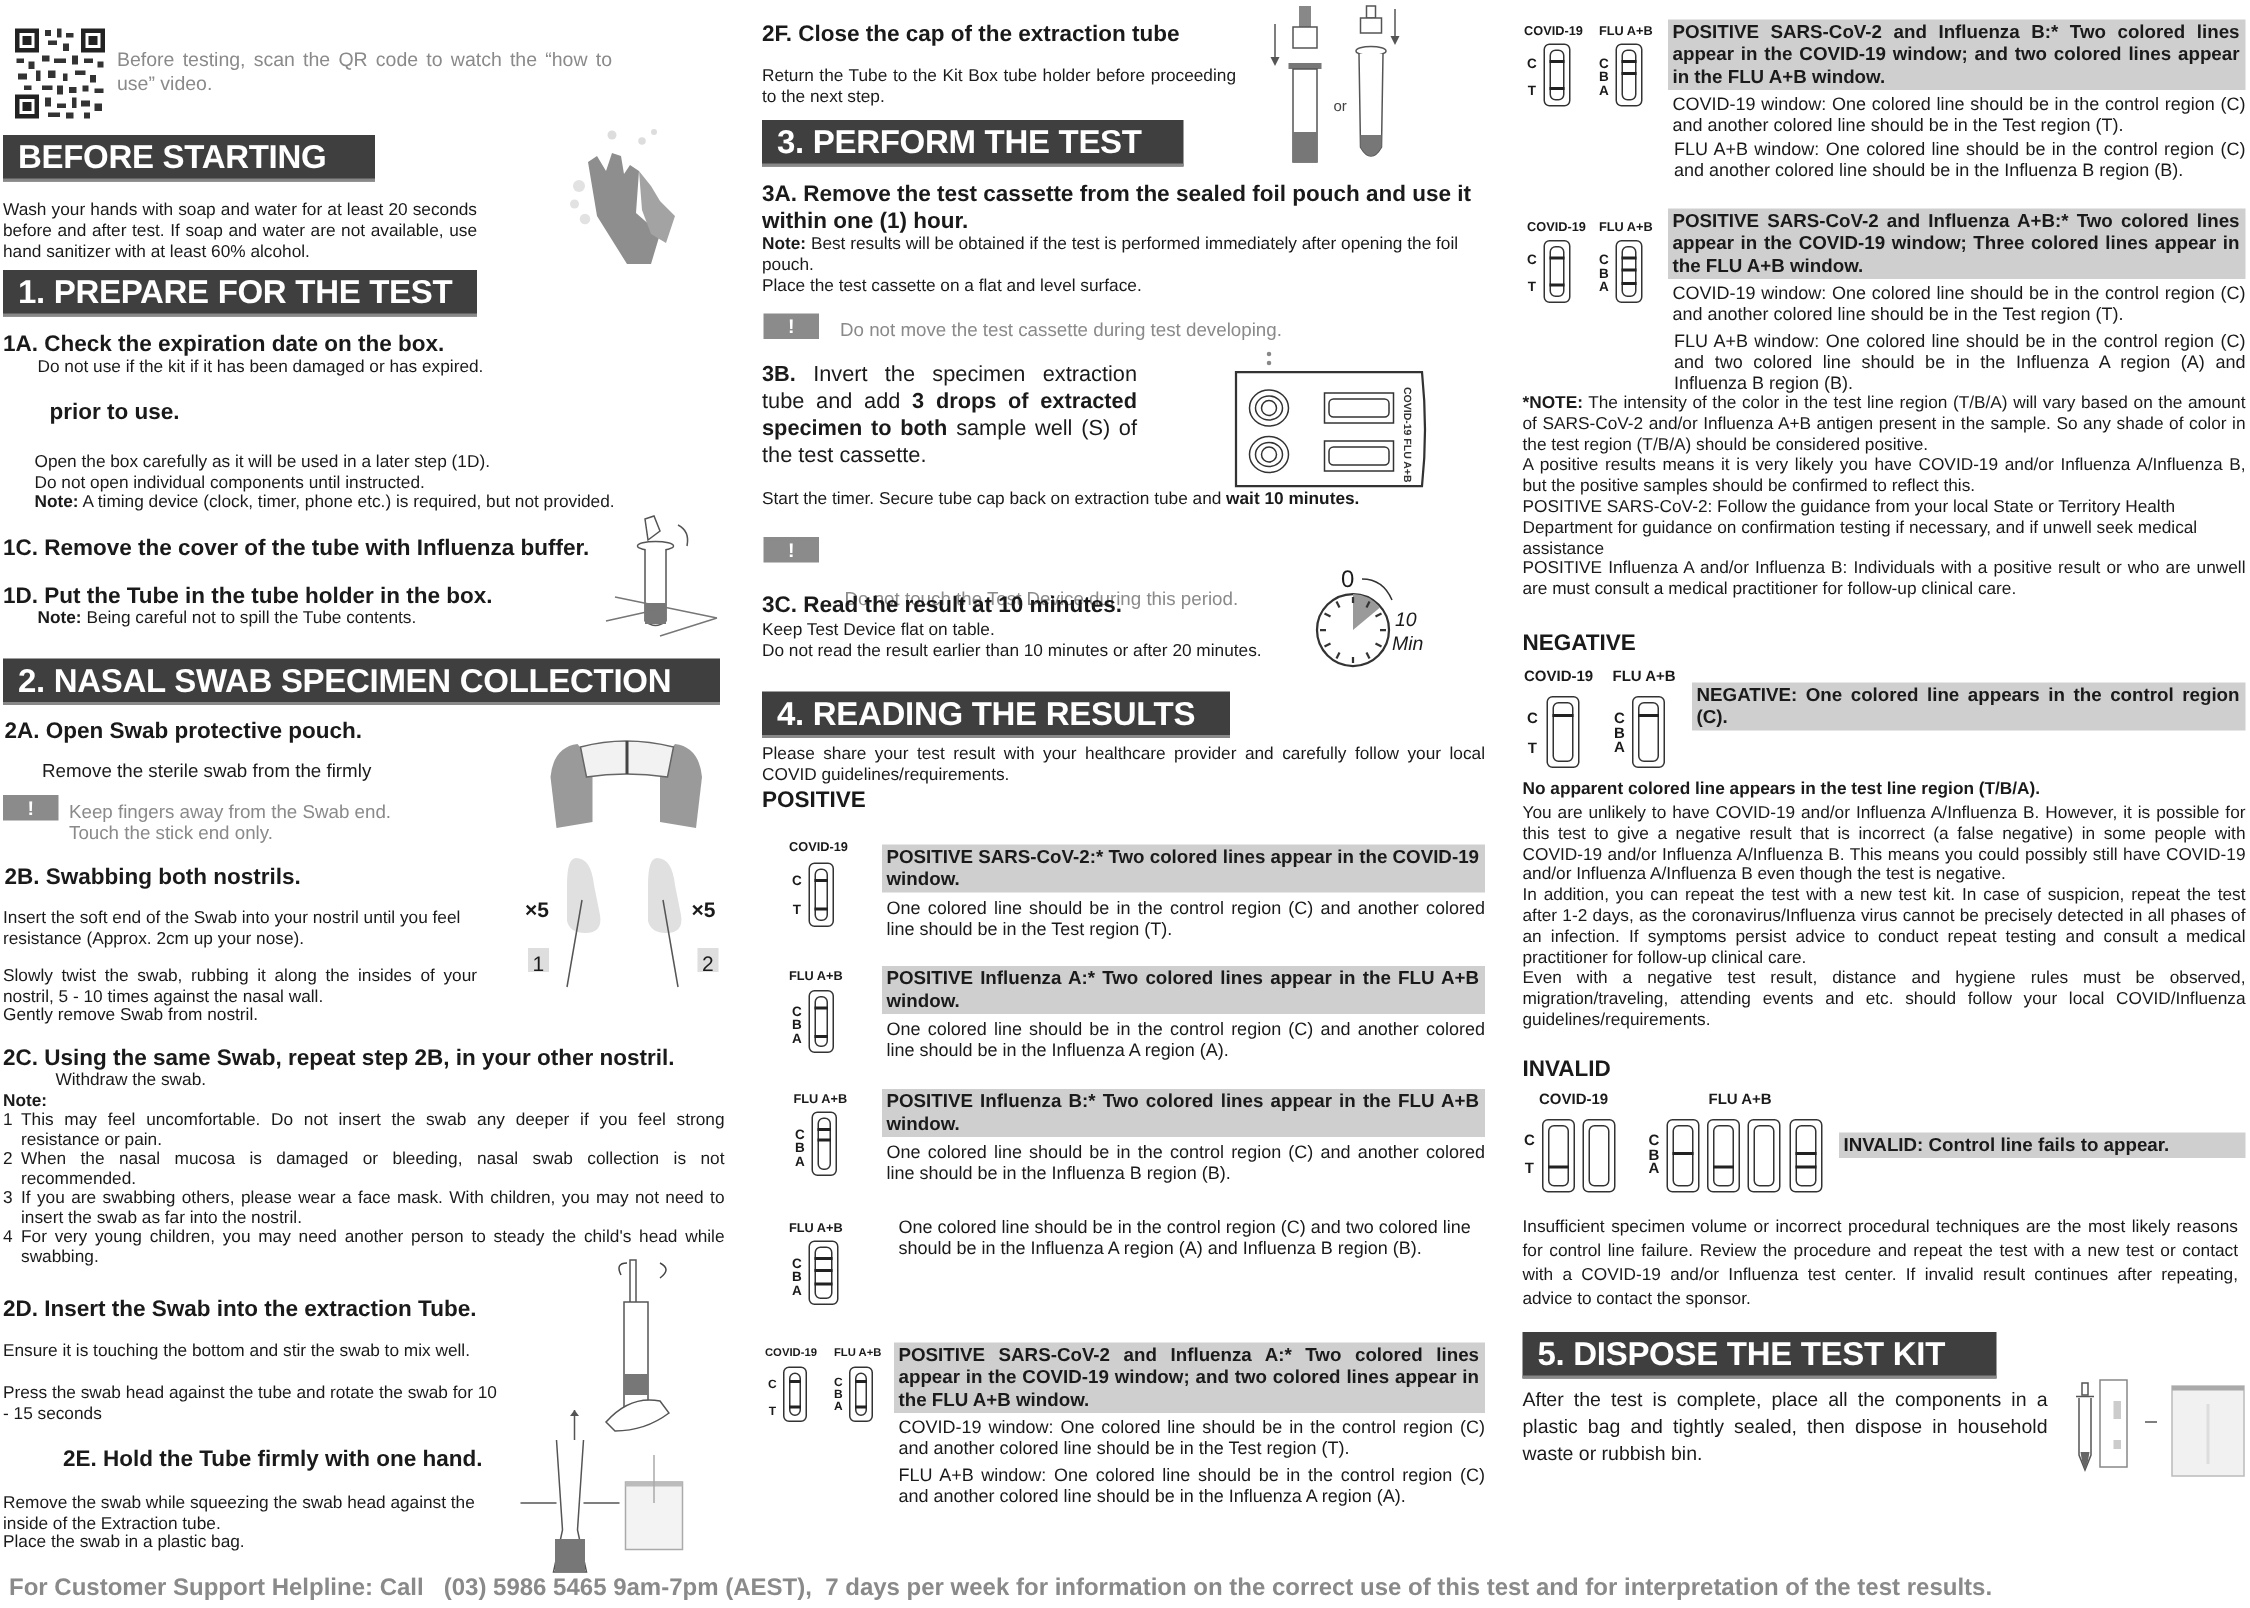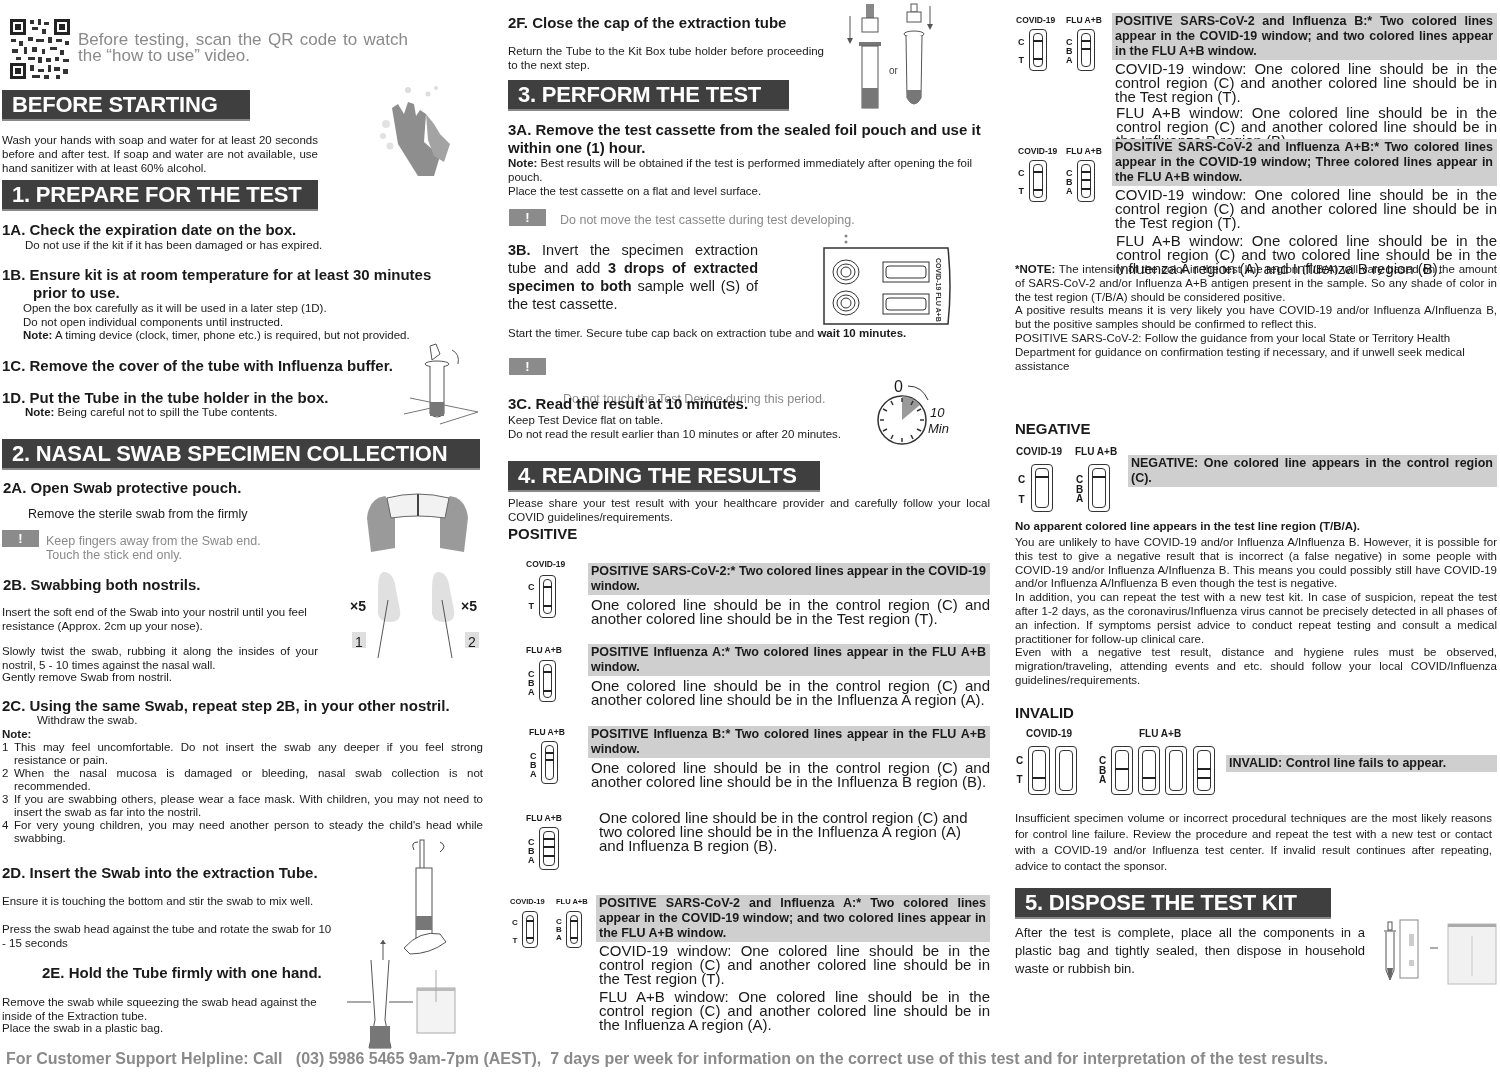--- a/index.html
+++ b/index.html
@@ -7,21 +7,21 @@
   body { font-family: "Liberation Sans", sans-serif; color: #1a1a1a; position: relative; }
   .abs { position: absolute; }
   .banner { position: absolute; background: #3f3f3f; color: #ffffff; font-weight: bold; font-size: 22px; line-height: 30px; padding-left: 10px; height: 31px; border-bottom: 2px solid #888; letter-spacing: -0.2px; }
   .h-step { font-weight: bold; font-size: 15px; line-height: 18px; color: #1a1a1a; }
   .small { font-size: 11.5px; line-height: 13.5px; color: #1a1a1a; }
   .just { text-align: justify; }
   .gray-text { color: #8a8a8a; }
   .warn-box { position: absolute; width: 37px; height: 17px; background: #8b8b8b; color: #fff; font-weight: bold; font-size: 13px; line-height: 17px; text-align: center; }
   .warn-text { position: absolute; font-size: 12.5px; line-height: 14px; color: #8a8a8a; }
   .result-head { background: #cfcfcf; font-weight: bold; font-size: 12.5px; line-height: 15px; padding: 1px 4px 1px 3px; text-align: justify; }
-  .result-body { font-size: 15px; line-height: 14px; text-align: justify; padding-left: 3px; }
+  .result-body { font-size: 12px; line-height: 14px; text-align: justify; padding-left: 3px; }
   .cas-label { font-weight: bold; font-size: 8.5px; line-height: 10px; }
   .cassette { position: absolute; border: 1.5px solid #333; border-radius: 4px; background: #fff; }
   .cassette .win { position: absolute; left: 3px; right: 3px; top: 3px; bottom: 3px; border: 1.3px solid #333; border-radius: 4px; }
   .cassette .line { position: absolute; left: 3px; right: 3px; height: 2px; background: #222; }
   .cas-letters { position: absolute; font-weight: bold; font-size: 9px; line-height: 9px; text-align: center; }
   .sec-h { font-weight: bold; font-size: 15px; line-height: 18px; }
   .footer { position: absolute; left: 6px; top: 1050px; font-weight: bold; font-size: 16px; color: #8a8a8a; white-space: nowrap; }
   svg { display: block; }
 </style>
 </head>
@@ -68,21 +68,21 @@
         <rect x="30" y="52" width="6" height="3"></rect>
         <rect x="40" y="48" width="3" height="7"></rect>
         <rect x="46" y="50" width="6" height="4"></rect>
       <rect x="55" y="52" width="5" height="5"></rect>
         <rect x="24" y="58" width="8" height="3"></rect>
         <rect x="36" y="58" width="5" height="4"></rect>
         <rect x="48" y="58" width="4" height="4"></rect>
     </g>
   </svg>
 </div>
-<div class="abs just gray-text" style="left:78px;top:32px;width:330px;font-size:17px;line-height:16px;">Before testing, scan the QR code to watch the “how to use” video.</div>
+<div class="abs just gray-text" style="left:78px;top:32px;width:330px;font-size:13px;line-height:16px;">Before testing, scan the QR code to watch the “how to use” video.</div>
 
 <div class="banner" style="left:2px;top:90px;width:248px;">BEFORE STARTING</div>
 <div class="abs small just" style="left:2px;top:133px;width:316px;font-size:11.5px;line-height:14px;">Wash your hands with soap and water for at least 20 seconds before and after test. If soap and water are not available, use hand sanitizer with at least 60% alcohol.</div>
 <div class="abs" style="left:378px;top:84px;width:80px;height:100px;">
   <svg width="80" height="100" viewBox="0 0 80 100">
     <circle cx="30" cy="6" r="3" fill="#ddd"></circle>
       <circle cx="50" cy="10" r="2.5" fill="#ddd"></circle>
       <circle cx="58" cy="4" r="2" fill="#ddd"></circle>
     <circle cx="8" cy="40" r="4" fill="#e2e2e2"></circle>
       <circle cx="5" cy="52" r="3" fill="#e2e2e2"></circle>
@@ -90,21 +90,20 @@
     <path d="M14 24 L20 20 L26 30 L30 18 L36 20 L38 32 L42 26 L48 30 L46 58 L62 72 L56 92 L40 92 L20 60 Z" fill="#8e8e8e"></path>
     <path d="M48 30 L56 40 L62 50 L72 60 L66 78 L56 72 L50 56 Z" fill="#a3a3a3"></path>
   </svg>
 </div>
 
 <div class="banner" style="left:2px;top:180px;width:316px;">1. PREPARE FOR THE TEST</div>
 <div class="abs h-step" style="left:2px;top:221px;">1A. Check the expiration date on the box.</div>
 <div class="abs small" style="left:25px;top:239px;">Do not use if the kit if it has been damaged or has expired.</div>
 
 <div class="abs h-step" style="left:2px;top:266px;">
-  <div>1B. Ensure kit is at room temperature for at least 30 minutes</div>
   <div style="padding-left:31px;">prior to use.</div>
 </div>
 <div class="abs small" style="left:23px;top:302px;">
   <div>Open the box carefully as it will be used in a later step (1D).</div>
   <div>Do not open individual components until instructed.</div>
   <div><b>Note:</b><span> A timing device (clock, timer, phone etc.) is required, but not provided.</span></div>
 </div>
 
 <div class="abs h-step" style="left:2px;top:357px;">1C. Remove the cover of the tube with Influenza buffer.</div>
 <div class="abs" style="left:400px;top:342px;width:80px;height:85px;">
@@ -443,20 +442,21 @@
 <div class="abs" style="left:1112px;top:139px;width:385px;">
   <div class="result-head">POSITIVE SARS-CoV-2 and Influenza A+B:* Two colored lines appear in the COVID-19 window; Three colored lines appear in the FLU A+B window.</div>
   <div class="result-body" style="margin-top:2px;">COVID-19 window: One colored line should be in the control region (C) and another colored line should be in the Test region (T).</div>
   <div class="result-body" style="margin-top:4px;padding-left:4px;">FLU A+B window: One colored line should be in the control region (C) and two colored line should be in the Influenza A region (A) and Influenza B region (B).</div>
 </div>
 
 <div class="abs small just" style="left:1015px;top:263px;width:482px;line-height:13.8px;">
   <div><b>*NOTE:</b><span> The intensity of the color in the test line region (T/B/A) will vary based on the amount of SARS-CoV-2 and/or Influenza A+B antigen present in the sample. So any shade of color in the test region (T/B/A) should be considered positive.</span></div>
   <div>A positive results means it is very likely you have COVID-19 and/or Influenza A/Influenza B, but the positive samples should be confirmed to reflect this.</div>
   <div style="text-align:left;">POSITIVE SARS-CoV-2: Follow the guidance from your local State or Territory Health Department for guidance on confirmation testing if necessary, and if unwell seek medical assistance</div>
+  <div>POSITIVE Influenza A and/or Influenza B: Individuals with a positive result or who are unwell are must consult a medical practitioner for follow-up clinical care.</div>
 </div>
 
 <div class="abs sec-h" style="left:1015px;top:420px;">NEGATIVE</div>
 <div class="abs cas-label" style="left:1016px;top:447px;font-size:10px;">COVID-19</div>
 <div class="abs cas-label" style="left:1075px;top:447px;font-size:10px;">FLU A+B</div>
 <div class="cas-letters" style="left:1018px;top:475px;font-size:10px;">
     <div>C</div>
     <div style="height:11px"></div>
     <div>T</div>
   </div>

